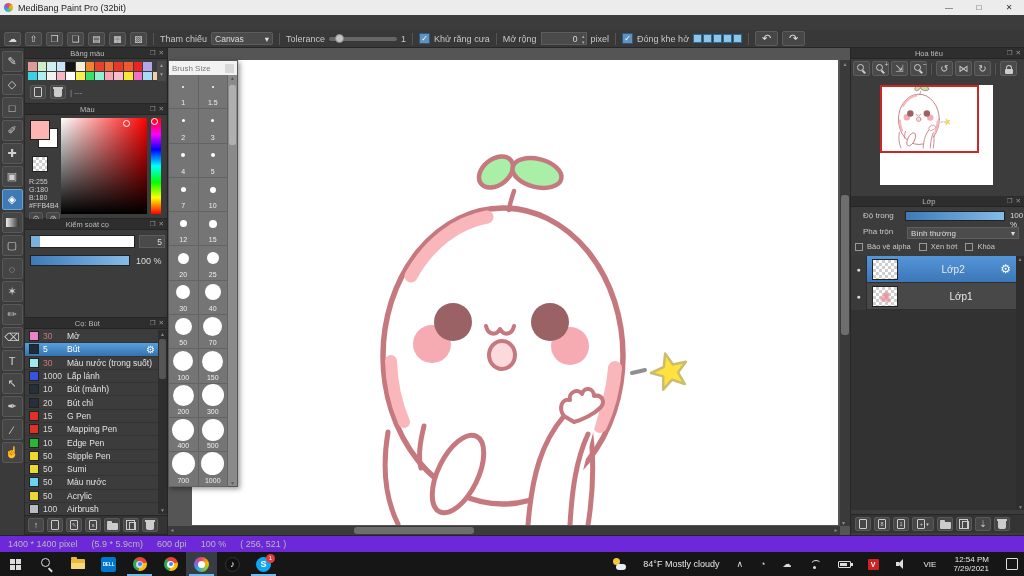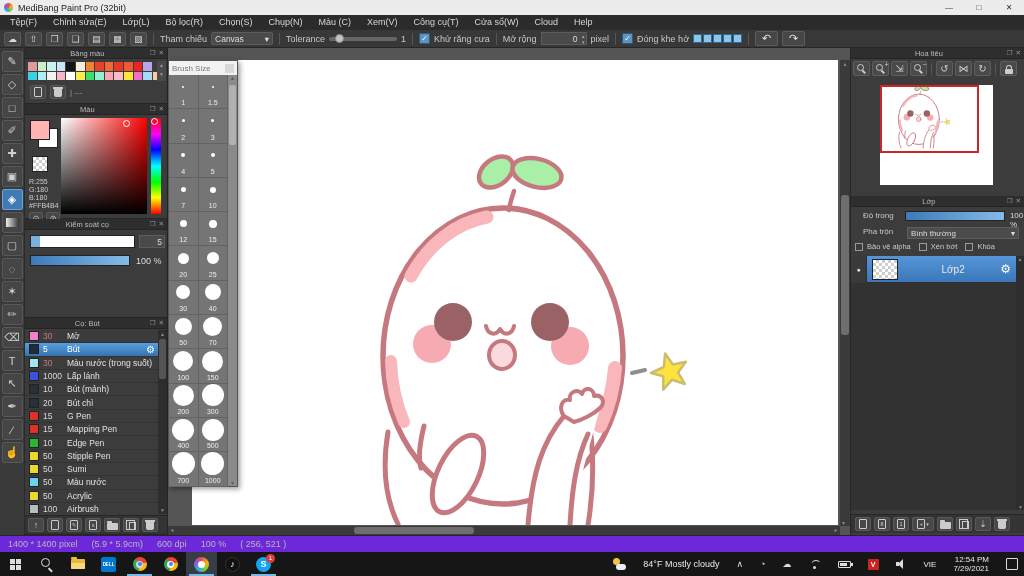--- a/index.html
+++ b/index.html
@@ -211,35 +211,20 @@
   <div class="titlebar">
     <div class="app-logo"></div>
     <div class="title">MediBang Paint Pro (32bit)</div>
     <div class="win-btns">
       <div class="win-btn">—</div>
       <div class="win-btn">□</div>
       <div class="win-btn">✕</div>
     </div>
   </div>
 
-  <div class="menubar">
-
-  <div class="menu-item">Tệp(F)</div>
-      <div class="menu-item">Chỉnh sửa(E)</div>
-      <div class="menu-item">Lớp(L)</div>
-      <div class="menu-item">Bộ lọc(R)</div>
-      <div class="menu-item">Chọn(S)</div>
-      <div class="menu-item">Chụp(N)</div>
-      <div class="menu-item">Màu (C)</div>
-      <div class="menu-item">Xem(V)</div>
-      <div class="menu-item">Công cụ(T)</div>
-      <div class="menu-item">Cửa sổ(W)</div>
-      <div class="menu-item">Cloud</div>
-      <div class="menu-item">Help</div>
-    </div>
 
   <div class="toolbar">
     <div class="tb-btn">☁</div>
     <div class="tb-btn">⇧</div>
     <div class="tb-btn">❐</div>
     <div class="tb-btn">❏</div>
     <div class="tb-btn">▤</div>
     <div class="tb-btn">▦</div>
     <div class="tb-btn">▧</div>
     <div class="tb-sep"></div>
@@ -838,20 +823,30 @@
       <div class="layer-row selected">
             <div class="eye-cell">
               <span>●</span>
             </div>
             <div class="layer-thumb checker">
               <div class="art"></div>
             </div>
             <span class="layer-name">Lớp2</span>
             <span class="layer-gear">⚙</span>
           </div>
+          <div class="layer-row has-art">
+            <div class="eye-cell">
+              <span>●</span>
+            </div>
+            <div class="layer-thumb checker">
+              <div class="art"></div>
+            </div>
+            <span class="layer-name">Lớp1</span>
+
+          </div>
         </div>
       <div class="lay-scroll">▲<span style="position:absolute;bottom:0;left:2px;">▼</span></div>
       <div class="lay-bottom">
         <div class="bi-btn">
             <span class="mi-doc"></span>
           </div>
         <div class="bi-btn">
             <span class="mi-doc">8</span>
           </div>
         <div class="bi-btn">

